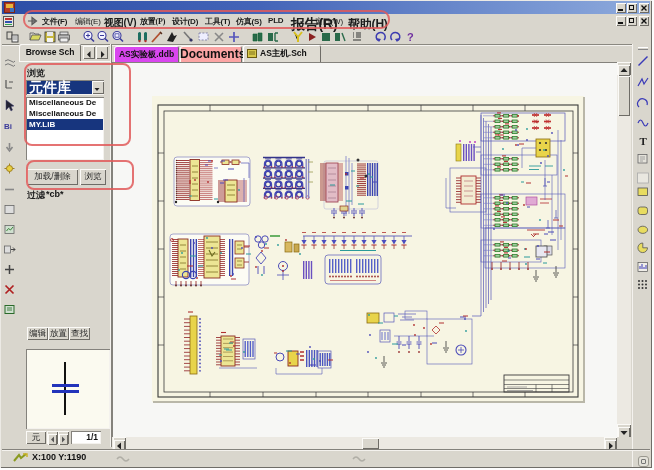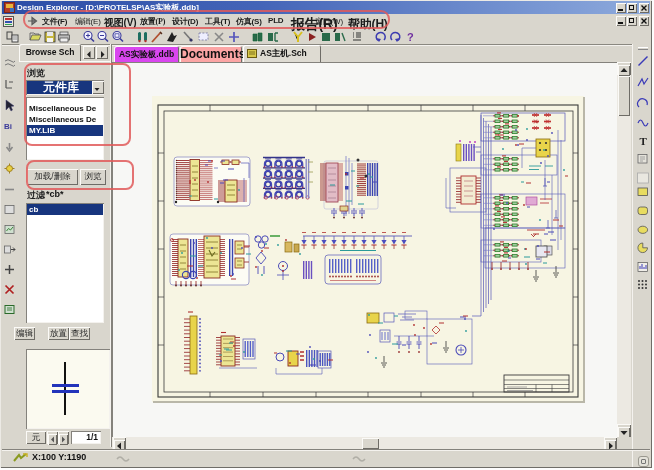--- a/index.html
+++ b/index.html
@@ -8,21 +8,20 @@
 .btn { background:#d9d6cd; box-shadow: inset 1px 1px 0 #fbfaf7, inset -1px -1px 0 #6e6c66;
        color:#1a1a1a; text-align:center; }
 .cjk { font-weight:normal; color:#2a2a2a; }
 </style></head><body>
 <div class="abs" style="left:0;top:0;width:652px;height:468px;background:#d9d6cd;box-shadow: inset 1px 1px 0 #eceae5, inset -1px -1px 0 #6f6d68;filter:blur(0.25px);">
 <div style="position:absolute;left:2px;top:1px;width:648px;height:13px;background:linear-gradient(90deg,#2c4da6 0%,#4465b8 40%,#7b99d4 85%,#8fabdc 100%);"></div>
 <div style="position:absolute;left:4px;top:2px;width:11px;height:11px;background:#b03a28;border:1px solid #7a2418;">
       <div style="position:absolute;left:1px;top:1px;width:7px;height:4px;background:#e8b43a;"></div>
       <div style="position:absolute;left:5px;top:5px;width:4px;height:4px;background:#3a70c0;"></div>
     </div>
-<div style="position:absolute;left:17px;top:2px;width:420px;height:11px;color:#fff;font-size:8px;font-weight:bold;letter-spacing:0;line-height:11px;">Design Explorer - [D:\PROTELSP\AS实验板.ddb]</div>
 <div style="position:absolute;left:616px;top:3px;width:10px;height:10px;background:#d9d6cd;box-shadow: inset 1px 1px 0 #fbfaf7, inset -1px -1px 0 #6e6c66;">
       <div style="position:absolute;left:2px;top:6px;width:5px;height:2px;background:#111;"></div>
     </div>
 <div style="position:absolute;left:627px;top:3px;width:10px;height:10px;background:#d9d6cd;box-shadow: inset 1px 1px 0 #fbfaf7, inset -1px -1px 0 #6e6c66;">
       <div style="position:absolute;left:2px;top:2px;width:5px;height:4px;border:1px solid #111;"></div>
       <div style="position:absolute;left:4px;top:4px;width:4px;height:4px;border:1px solid #111;background:#d9d6cd;"></div>
     </div>
 <div style="position:absolute;left:639px;top:3px;width:10px;height:10px;background:#d9d6cd;box-shadow: inset 1px 1px 0 #fbfaf7, inset -1px -1px 0 #6e6c66;">
       <svg width="10" height="10" style="position:absolute;left:0;top:0">
         <path d="M2.5 2.5 L7.5 7.5 M7.5 2.5 L2.5 7.5" stroke="#111" stroke-width="1.4"></path>
@@ -205,37 +204,34 @@
 <div style="position:absolute;left:83px;top:46px;width:12px;height:13px;" class="btn"><svg width="10" height="11">
         <path d="M6.5 2 L3 5.5 L6.5 9 Z" fill="#222"></path>
       </svg></div>
 <div style="position:absolute;left:96px;top:46px;width:12px;height:13px;" class="btn"><svg width="10" height="11">
         <path d="M4 2 L7.5 5.5 L4 9 Z" fill="#222"></path>
       </svg></div>
 <div style="position:absolute;left:110px;top:44px;width:2px;height:403px;box-shadow: inset 1px 0 0 #f4f2ee, inset -1px 0 0 #84827c;"></div>
 <div style="position:absolute;left:19px;top:61px;width:91px;height:1px;background:#fbfaf7;"></div>
 <div style="position:absolute;left:27px;top:67px;font-size:9px;font-weight:bold;color:#222;">浏览</div>
 <div style="position:absolute;left:26px;top:80px;width:78px;height:15px;background:#fff;box-shadow: inset 1px 1px 0 #84827c, inset -1px -1px 0 #f4f2ee;"></div>
-<div style="position:absolute;left:27px;top:81px;width:65px;height:13px;background:#17357e;color:#fff;font-size:12px;font-weight:bold;line-height:13px;padding-left:16px;">元件库</div>
+<div style="position:absolute;left:27px;top:81px;width:65px;height:13px;background:#17357e;color:#fff;font-size:14px;font-weight:bold;line-height:13px;padding-left:2px;">元件库</div>
 <div style="position:absolute;left:92px;top:81px;width:12px;height:13px;background:#d9d6cd;box-shadow: inset 1px 1px 0 #fbfaf7, inset -1px -1px 0 #6e6c66;"><svg width="10" height="11">
         <path d="M2.5 4 L5 7 L7.5 4 Z" fill="#222"></path>
       </svg></div>
-<div style="position:absolute;left:26px;top:97px;width:78px;height:63px;background:#fff;box-shadow: inset 1px 1px 0 #84827c, inset -1px -1px 0 #f4f2ee;padding:6px 1px 1px 1px;">
+<div style="position:absolute;left:26px;top:97px;width:78px;height:63px;background:#fff;box-shadow: inset 1px 1px 0 #84827c, inset -1px -1px 0 #f4f2ee;padding:0 1px 1px 1px;">
       <div style="font-size:8px;color:#111;white-space:nowrap;overflow:hidden;padding:1px 0 0 2px;height:11px;font-weight:bold;">Miscellaneous De</div>
       <div style="font-size:8px;color:#111;white-space:nowrap;overflow:hidden;padding:1px 0 0 2px;height:11px;font-weight:bold;">Miscellaneous De</div>
       <div style="font-size:8px;color:#fff;background:#17357e;white-space:nowrap;padding:1px 0 0 2px;height:11px;font-weight:bold;">MY.LIB</div>
     </div>
 <div style="position:absolute;left:27px;top:169px;width:51px;height:16px;font-size:8.5px;line-height:15px;" class="btn cjk">加载/删除</div>
 <div style="position:absolute;left:80px;top:169px;width:26px;height:16px;font-size:8.5px;line-height:15px;" class="btn cjk">浏览</div>
 <div style="position:absolute;left:27px;top:189px;font-size:9px;font-weight:bold;color:#222;">过滤</div>
 <div style="position:absolute;left:46px;top:189px;font-size:9px;font-weight:bold;color:#111;">*cb*</div>
-<div style="position:absolute;left:26px;top:203px;width:78px;height:120px;background:#fff;box-shadow: inset 1px 1px 0 #84827c, inset -1px -1px 0 #f4f2ee;padding:1px;">
-      <div style="font-size:8px;color:#fff;background:#17357e;white-space:nowrap;padding:1px 0 0 2px;height:11px;font-weight:bold;">cb</div>
-    </div>
-<div style="position:absolute;left:14px;top:327px;width:21px;height:13px;font-size:8.5px;line-height:12px;" class="btn cjk">编辑</div>
+<div style="position:absolute;left:27px;top:327px;width:21px;height:13px;font-size:8.5px;line-height:12px;" class="btn cjk">编辑</div>
 <div style="position:absolute;left:48px;top:327px;width:21px;height:13px;font-size:8.5px;line-height:12px;" class="btn cjk">放置</div>
 <div style="position:absolute;left:69px;top:327px;width:21px;height:13px;font-size:8.5px;line-height:12px;" class="btn cjk">查找</div>
 <div style="position:absolute;left:26px;top:349px;width:84px;height:80px;background:#fbfaf0;box-shadow: inset 1px 1px 0 #84827c, inset -1px -1px 0 #f4f2ee;"><svg width="84" height="80">
         <path d="M39 13 V66" stroke="#111" stroke-width="2"></path>
         <path d="M26 36.5 H53 M26 42.5 H53" stroke="#2233bb" stroke-width="3"></path>
       </svg></div>
 <div style="position:absolute;left:26px;top:431px;width:20px;height:13px;font-size:8.5px;line-height:12px;" class="btn cjk">元</div>
 <div style="position:absolute;left:47px;top:431px;width:11px;height:13px;" class="btn"><svg width="9" height="11" class="btn">
         <path d="M6 2.5 L3 5.5 L6 8.5 Z" fill="#555"></path>
       </svg></div>

